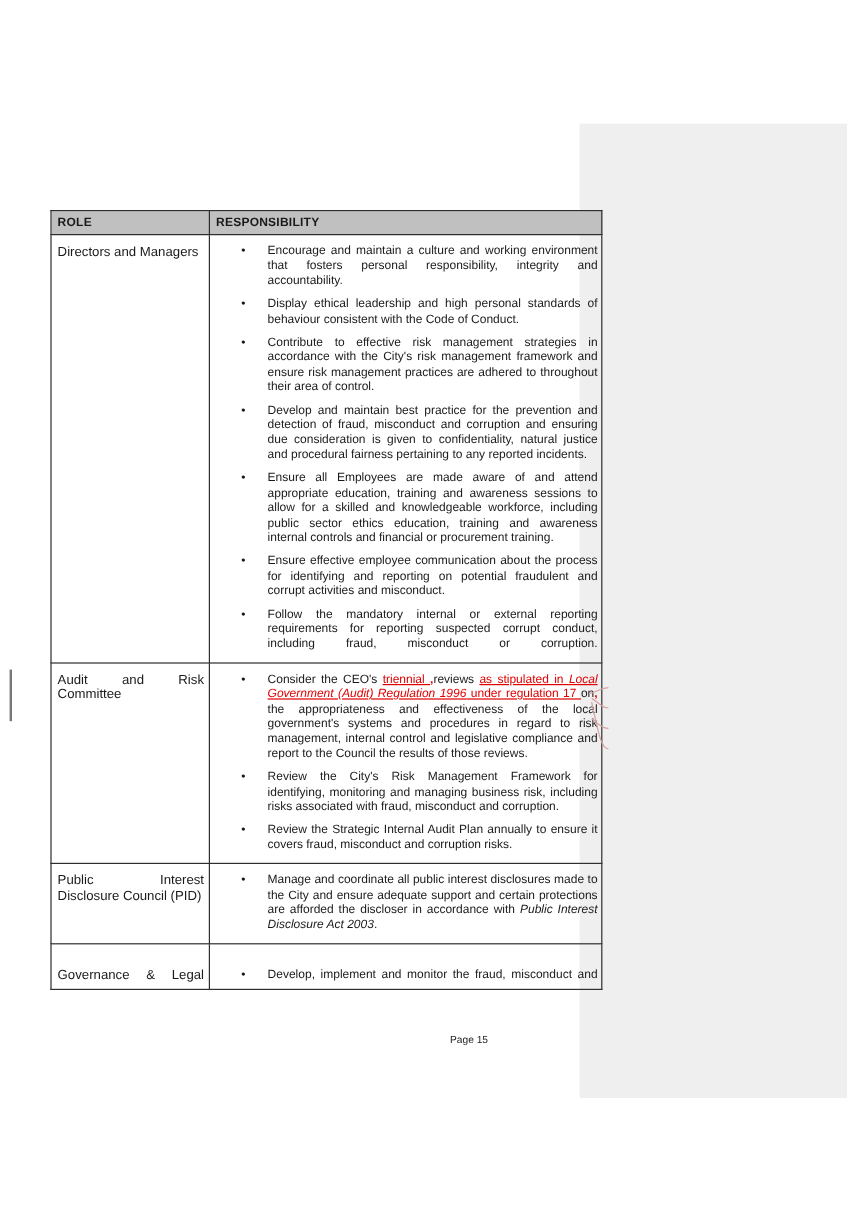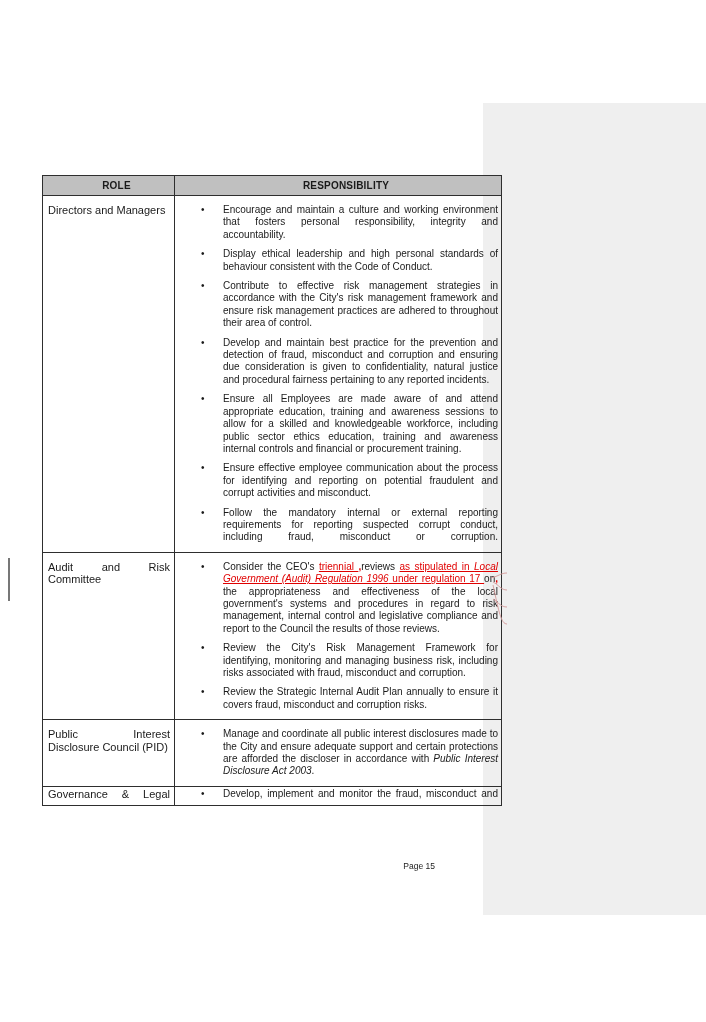--- a/index.html
+++ b/index.html
@@ -33,24 +33,24 @@
   }
   .doc-table col.c-role { width: 132px; }
   .doc-table col.c-resp { width: 327px; }
   .doc-table th, .doc-table td {
     border: 1px solid var(--table-border, #2e2e2e);
     vertical-align: top;
     background: transparent;
   }
   .doc-table th {
     background: var(--header-gray, #c0c0c0);
-    text-align: center;
+    text-align: left;
     font-size: 10px;
     font-weight: bold;
-    padding: 4px 5px 4px 21px;
+    padding: 4px 5px 4px 5px;
     letter-spacing: 0.2px;
   }
   td.role {
     font-size: 11px;
     line-height: 12.4px;
     padding: 8px 4px 6px 5px;
     text-align: justify;
   }
   td.resp { padding: 8px 2px 1px 0; }
   .bullet {
@@ -71,21 +71,21 @@
     text-decoration: underline;
     text-underline-offset: 1px;
     font-style: italic;
   }
   .ital { font-style: italic; }
   .delmark {
     color: var(--insert-red, #e00000);
     font-weight: bold;
   }
   .spread { text-align: justify; -moz-text-align-last: justify; text-align-last: justify; }
-  tr.row-clipped td.role, tr.row-clipped td.resp { height: 17px; padding-top: 1px; padding-bottom: 0; overflow: hidden; }
+  tr.row-clipped td.role, tr.row-clipped td.resp { height: 17px; padding-top: 20px; padding-bottom: 0; overflow: hidden; }
   tr.row-clipped .bullet { margin-bottom: 0; }
   .balloons {
     position: absolute;
     left: 507px; top: 565px;
     width: 199px;
   }
   .balloon {
     box-sizing: border-box;
     width: 240px;
     height: 15px;
@@ -109,21 +109,21 @@
   .bvalue { color: #000; }
   .connectors {
     position: absolute;
     left: 490px; top: 565px;
     width: 18px; height: 72px;
   }
   .footer {
     position: absolute;
     left: 375px; top: 861px;
     width: 60px;
-    text-align: right;
+    text-align: left;
     font-size: 8.5px;
     color: #222;
   }
 </style>
 </head>
 <body>
 
 <div class="page">
 
   <div class="markup-panel"></div>

